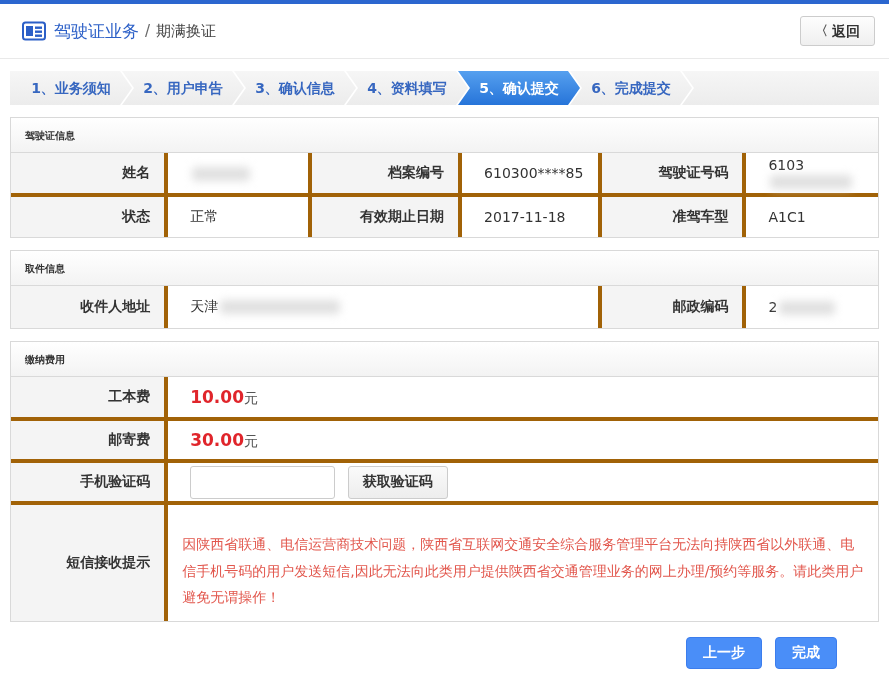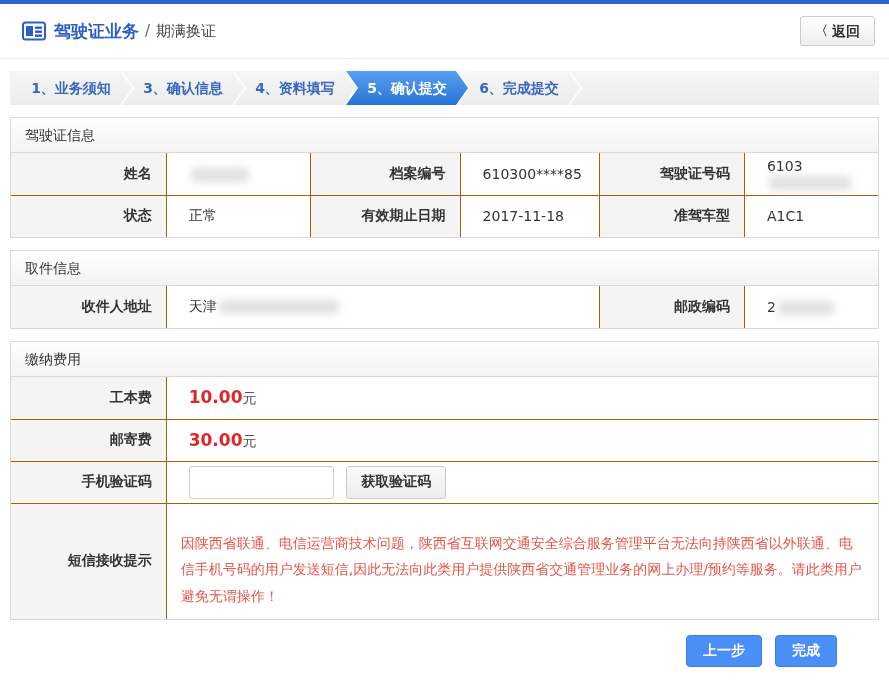--- a/index.html
+++ b/index.html
@@ -13,21 +13,21 @@
   .top-accent { height: 4px; background: #2b66cf; }
 
   
   .page-header {
     height: 55px;
     display: flex; align-items: center;
     padding: 0 14px 0 22px;
     border-bottom: 1px solid #e9e9e9;
   }
   .hdr-icon { width: 24px; height: 20px; margin-right: 8px; flex: 0 0 auto; }
-  .title-primary { color: #2b5fc7; font-size: 17px; font-weight: bold; }
+  .title-primary { color: #2b5fc7; font-size: 17px; font-weight: normal; }
   .title-sep { color: #666; font-size: 15px; margin: 0 6px; }
   .title-secondary { color: #444; font-size: 15px; }
   .back-btn {
     margin-left: auto;
     height: 30px; line-height: 28px;
     padding: 0 14px;
     background: linear-gradient(#fdfdfd, #efefef);
     border: 1px solid #ccc; border-radius: 3px;
     color: #333; font-size: 14px; font-weight: bold;
     cursor: pointer; display: inline-flex; align-items: center; gap: 4px;
@@ -67,25 +67,25 @@
   .section {
     margin: 12px 10px 0 10px;
     border: 1px solid #d9d9d9;
   }
   .section:first-of-type { margin-top: 17px; }
   .section-header {
     height: 35px; line-height: 35px;
     padding: 0 14px;
     background: linear-gradient(#ffffff, #f3f3f3);
     border-bottom: 1px solid #d9d9d9;
-    font-weight: normal; color: #333; font-size: 14px;
+    font-weight: bold; color: #333; font-size: 10px;
   }
   table.info { width: 100%; border-collapse: collapse; table-layout: fixed; }
   table.info td {
-    border: 1px solid #a16207;
+    border: 4px solid #a16207;
     height: 42px;
     font-size: 14px;
     vertical-align: middle;
   }
   table.info tr td:first-child { border-left: none; }
   table.info tr td:last-child { border-right: none; }
   table.info tr:first-child td { border-top: none; }
   table.info tr:last-child td { border-bottom: none; }
   td.lbl {
     background: #f4f4f4;
@@ -153,20 +153,21 @@
   <span class="title-sep">/</span>
   <span class="title-secondary">期满换证</span>
   <button class="back-btn">
     <span class="back-chevron">〈</span>
     <span>返回</span>
   </button>
 </div>
 
 <div class="steps">
   <div class="step first">1、业务须知</div>
+  <div class="step notched">2、用户申告</div>
   <div class="step notched">3、确认信息</div>
   <div class="step notched">4、资料填写</div>
   <div class="step notched active">5、确认提交</div>
   <div class="step notched">6、完成提交</div>
   <div class="step-filler"></div>
 </div>
 
 <div class="section">
   <div class="section-header">驾驶证信息</div>
   <table class="info">

